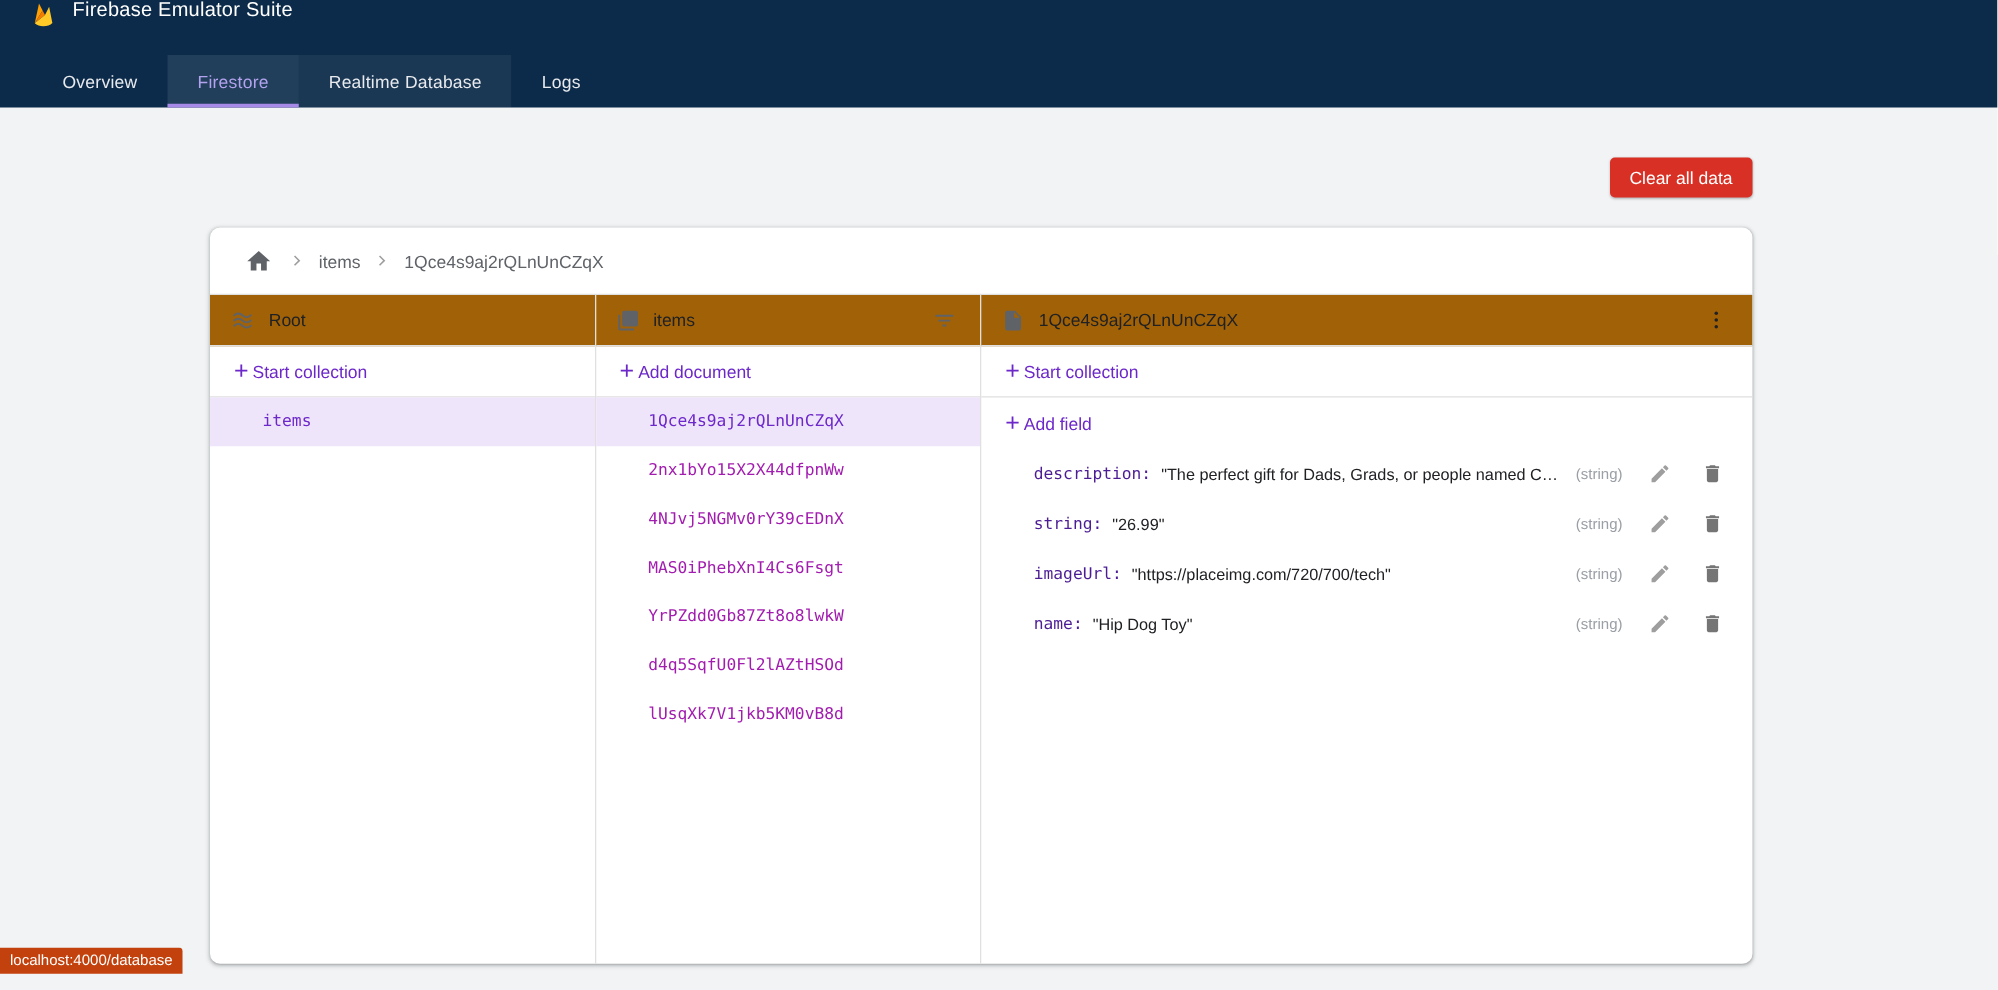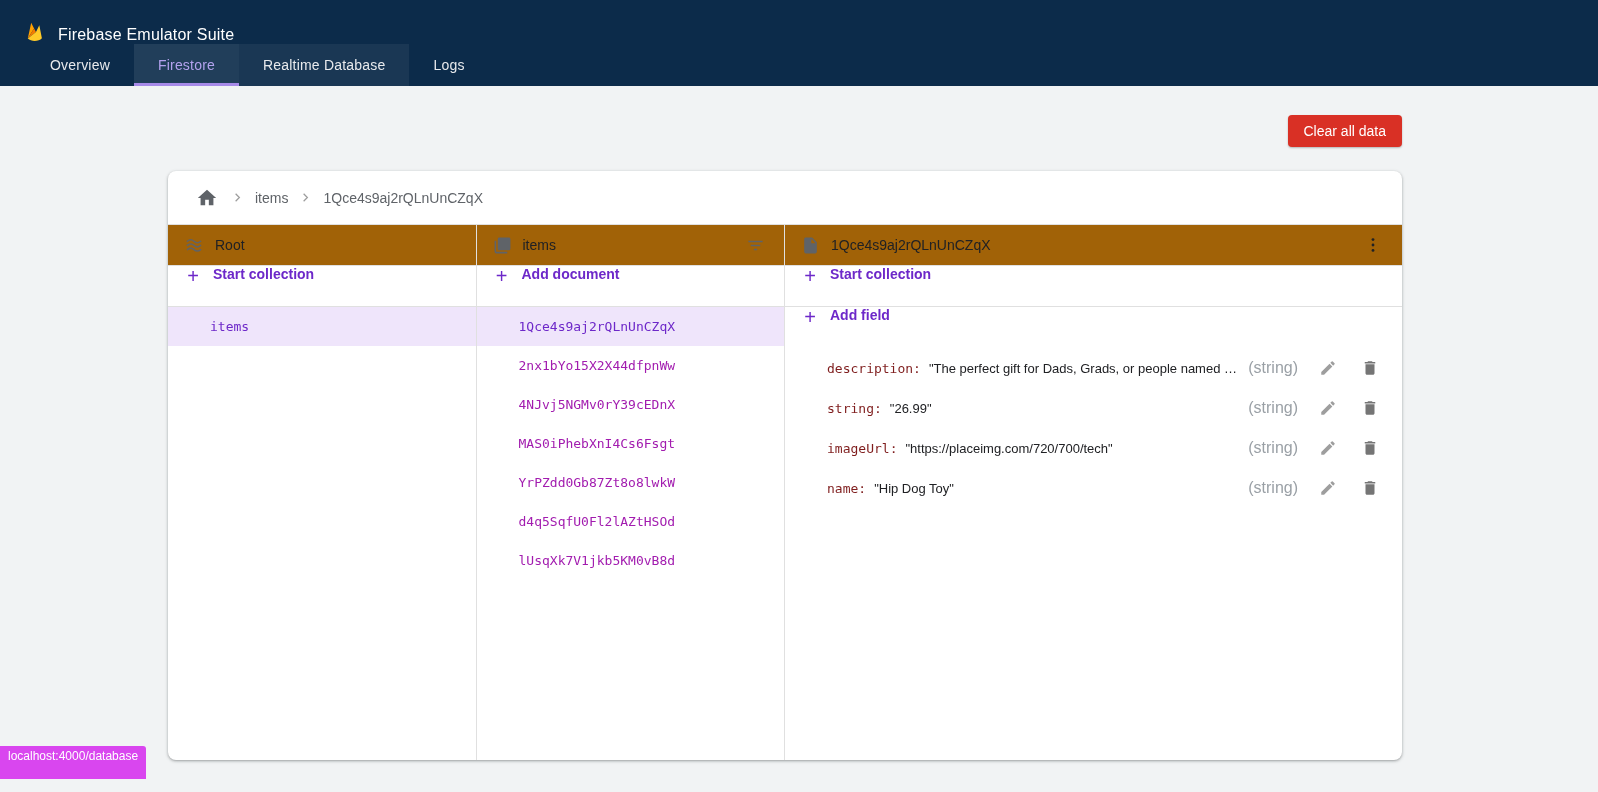--- a/index.html
+++ b/index.html
@@ -6,35 +6,35 @@
   html, body { height: 100%; }
   body {
     font-family: "Liberation Sans", sans-serif;
     background: #f1f3f4;
     min-height: 792px;
     position: relative;
   }
 
   
   .topbar { background: #0c2b4a; color: #fff; }
-  .brand-row { display: flex; align-items: flex-end; gap: 12px; height: 44px; padding: 0 22px; }
+  .brand-row { display: flex; align-items: flex-start; gap: 12px; height: 44px; padding: 0 22px; }
   .app-title { font-size: 16px; font-weight: 500; letter-spacing: .2px; }
   .tabs { display: flex; height: 42px; padding: 0 26px; }
   .tab {
     display: flex; align-items: center; padding: 0 24px;
     font-size: 14px; color: #e8eaed; cursor: pointer; position: relative; letter-spacing: .2px;
   }
   .tab.active { background: rgba(255,255,255,.09); color: #b3a2ee; }
   .tab.active::after {
     content: ""; position: absolute; left: 0; right: 0; bottom: 0; height: 3px; background: #a78ae8;
   }
   .tab.hl { background: rgba(255,255,255,.06); }
 
   
-  .page-inner { margin: 5px 196px 0 168px; }
+  .page-inner { margin: 16px 196px 0 168px; }
   .toolbar { display: flex; justify-content: flex-end; padding-top: 24px; }
   .danger-btn {
     background: #d93025; color: #fff; border: none; border-radius: 4px;
     height: 32px; padding: 0 16px; font-size: 14px; font-weight: 500;
     font-family: "Liberation Sans", sans-serif; cursor: pointer;
     box-shadow: 0 1px 2px rgba(0,0,0,.25);
   }
 
   .card {
     margin-top: 24px; background: #fff; border-radius: 8px; overflow: hidden;
@@ -57,53 +57,53 @@
   .col.wide { width: 50%; border-right: none; }
   .panel-header {
     height: 41px; flex: 0 0 41px; display: flex; align-items: center; gap: 11px;
     padding: 0 16px; background: #a16207; border-bottom: 1px solid #e0e0e0;
     font-size: 14px; color: #202124;
   }
   .panel-header .spacer { margin-left: auto; }
   .icon-btn { background: none; border: none; cursor: pointer; display: flex; align-items: center; padding: 3px; }
 
   .action-row {
-    height: 41px; flex: 0 0 41px; display: flex; align-items: flex-start; gap: 11px;
-    padding: 0 16px; color: #6d28c9; font-size: 14px; font-weight: 700;
+    height: 41px; flex: 0 0 41px; display: flex; align-items: center; 
+    padding: 0 16px; color: #6d28c9; font-size: 14px; font-weight: 400;
     border-bottom: 1px solid #e0e0e0; cursor: pointer;
   }
   .action-row.no-border { border-bottom: none; }
   .plus-icon { width: 18px; text-align: center; font-size: 20px; font-weight: 400; line-height: 1; }
   .plus-icon::before { content: "+"; }
 
   .list-row {
     height: 39px; flex: 0 0 39px; display: flex; align-items: center;
     padding: 0 16px 0 42px; font-family: "DejaVu Sans Mono", monospace;
     font-size: 13px; color: #a21caf; cursor: pointer; white-space: nowrap;
   }
   .list-row.selected { background: #efe5fb; color: #6d28c9; }
 
   
   .field-row {
     height: 40px; flex: 0 0 40px; display: flex; align-items: center;
     padding: 0 20px 0 42px; font-size: 13px;
   }
-  .field-name { font-family: "DejaVu Sans Mono", monospace; color: #7f1d1d; white-space: nowrap; }
+  .field-name { font-family: "DejaVu Sans Mono", monospace; color: #4c1d95; white-space: nowrap; }
   .field-name::after { content: ":"; }
   .field-value {
     color: #202124; flex: 1; min-width: 0; margin-left: 8px;
     white-space: nowrap; overflow: hidden; text-overflow: ellipsis;
   }
-  .field-type { color: #9aa0a6; font-size: 16px; margin-left: 10px; white-space: nowrap; }
+  .field-type { color: #9aa0a6; font-size: 12px; margin-left: 10px; white-space: nowrap; }
   .field-row .icon-btn { margin-left: 18px; }
 
   
   .statusbar {
-    position: fixed; left: 0; bottom: 13px; background: #d946ef; color: #fff;
-    font-size: 12px; padding: 3px 8px 16px; border-top-right-radius: 3px;
+    position: fixed; left: 0; bottom: 13px; background: #c2410c; color: #fff;
+    font-size: 12px; padding: 3px 8px 4px; border-top-right-radius: 3px;
   }
 
   svg { display: block; }
 </style>
 </head>
 <body>
 
 <header class="topbar">
   <div class="brand-row">
     <span>

